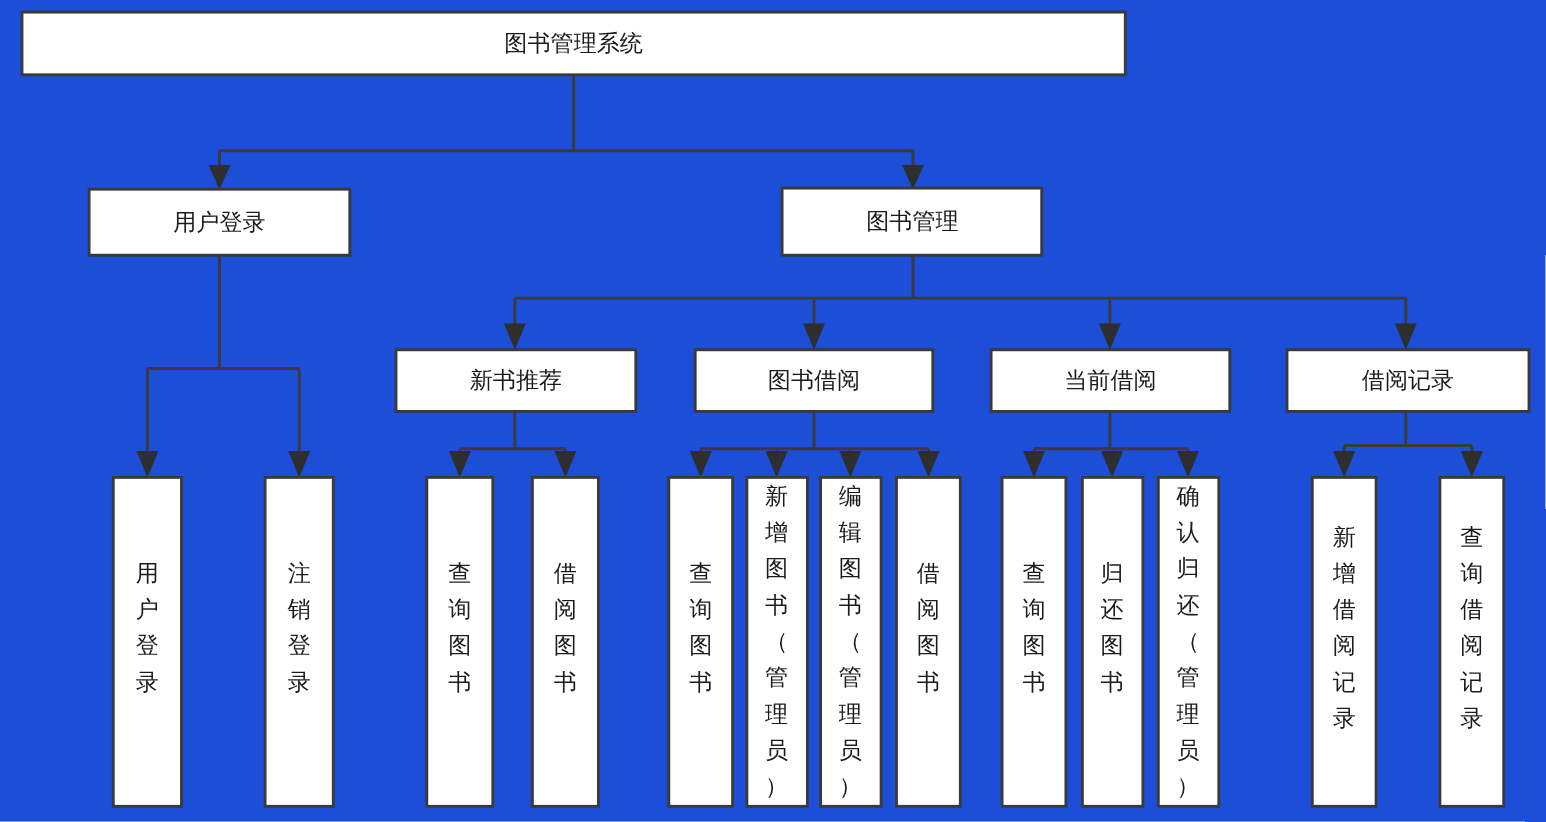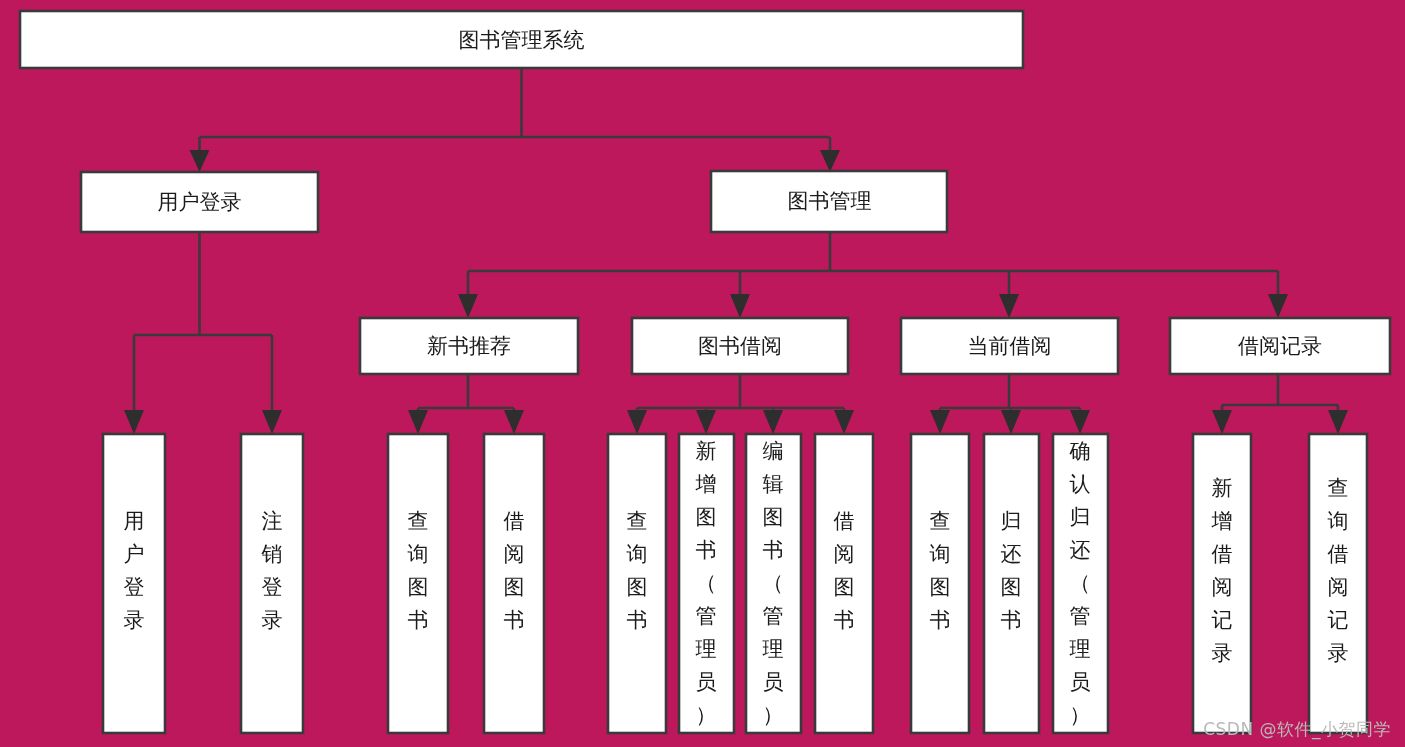--- a/index.html
+++ b/index.html
@@ -10,21 +10,21 @@
   body {
     width: 1405px;
     height: 747px;
     font-family: "DejaVu Sans", "Liberation Sans", sans-serif;
     overflow: hidden;
   }
   #diagram-root {
     position: relative;
     width: 1405px;
     height: 747px;
-    background: #be185d;
+    background: #1d4ed8;
   }
   svg.flow {
     position: absolute;
     top: 0;
     left: 0;
     width: 1405px;
     height: 747px;
   }
   .node-box {
     fill: #ffffff;
@@ -230,14 +230,13 @@
       <text class="node-label-v" x="1222" y="495"><tspan x="1222" dy="0">新</tspan><tspan x="1222" dy="33">增</tspan><tspan x="1222" dy="33">借</tspan><tspan x="1222" dy="33">阅</tspan><tspan x="1222" dy="33">记</tspan><tspan x="1222" dy="33">录</tspan></text>
     </g>
 
     <g>
       <rect class="node-box" x="1309" y="434" width="58" height="299"></rect>
       <text class="node-label-v" x="1338" y="495"><tspan x="1338" dy="0">查</tspan><tspan x="1338" dy="33">询</tspan><tspan x="1338" dy="33">借</tspan><tspan x="1338" dy="33">阅</tspan><tspan x="1338" dy="33">记</tspan><tspan x="1338" dy="33">录</tspan></text>
     </g>
 
   </svg>
 
-  <div class="watermark">CSDN @软件_小贺同学</div>
 </div>
 
 </body></html>

